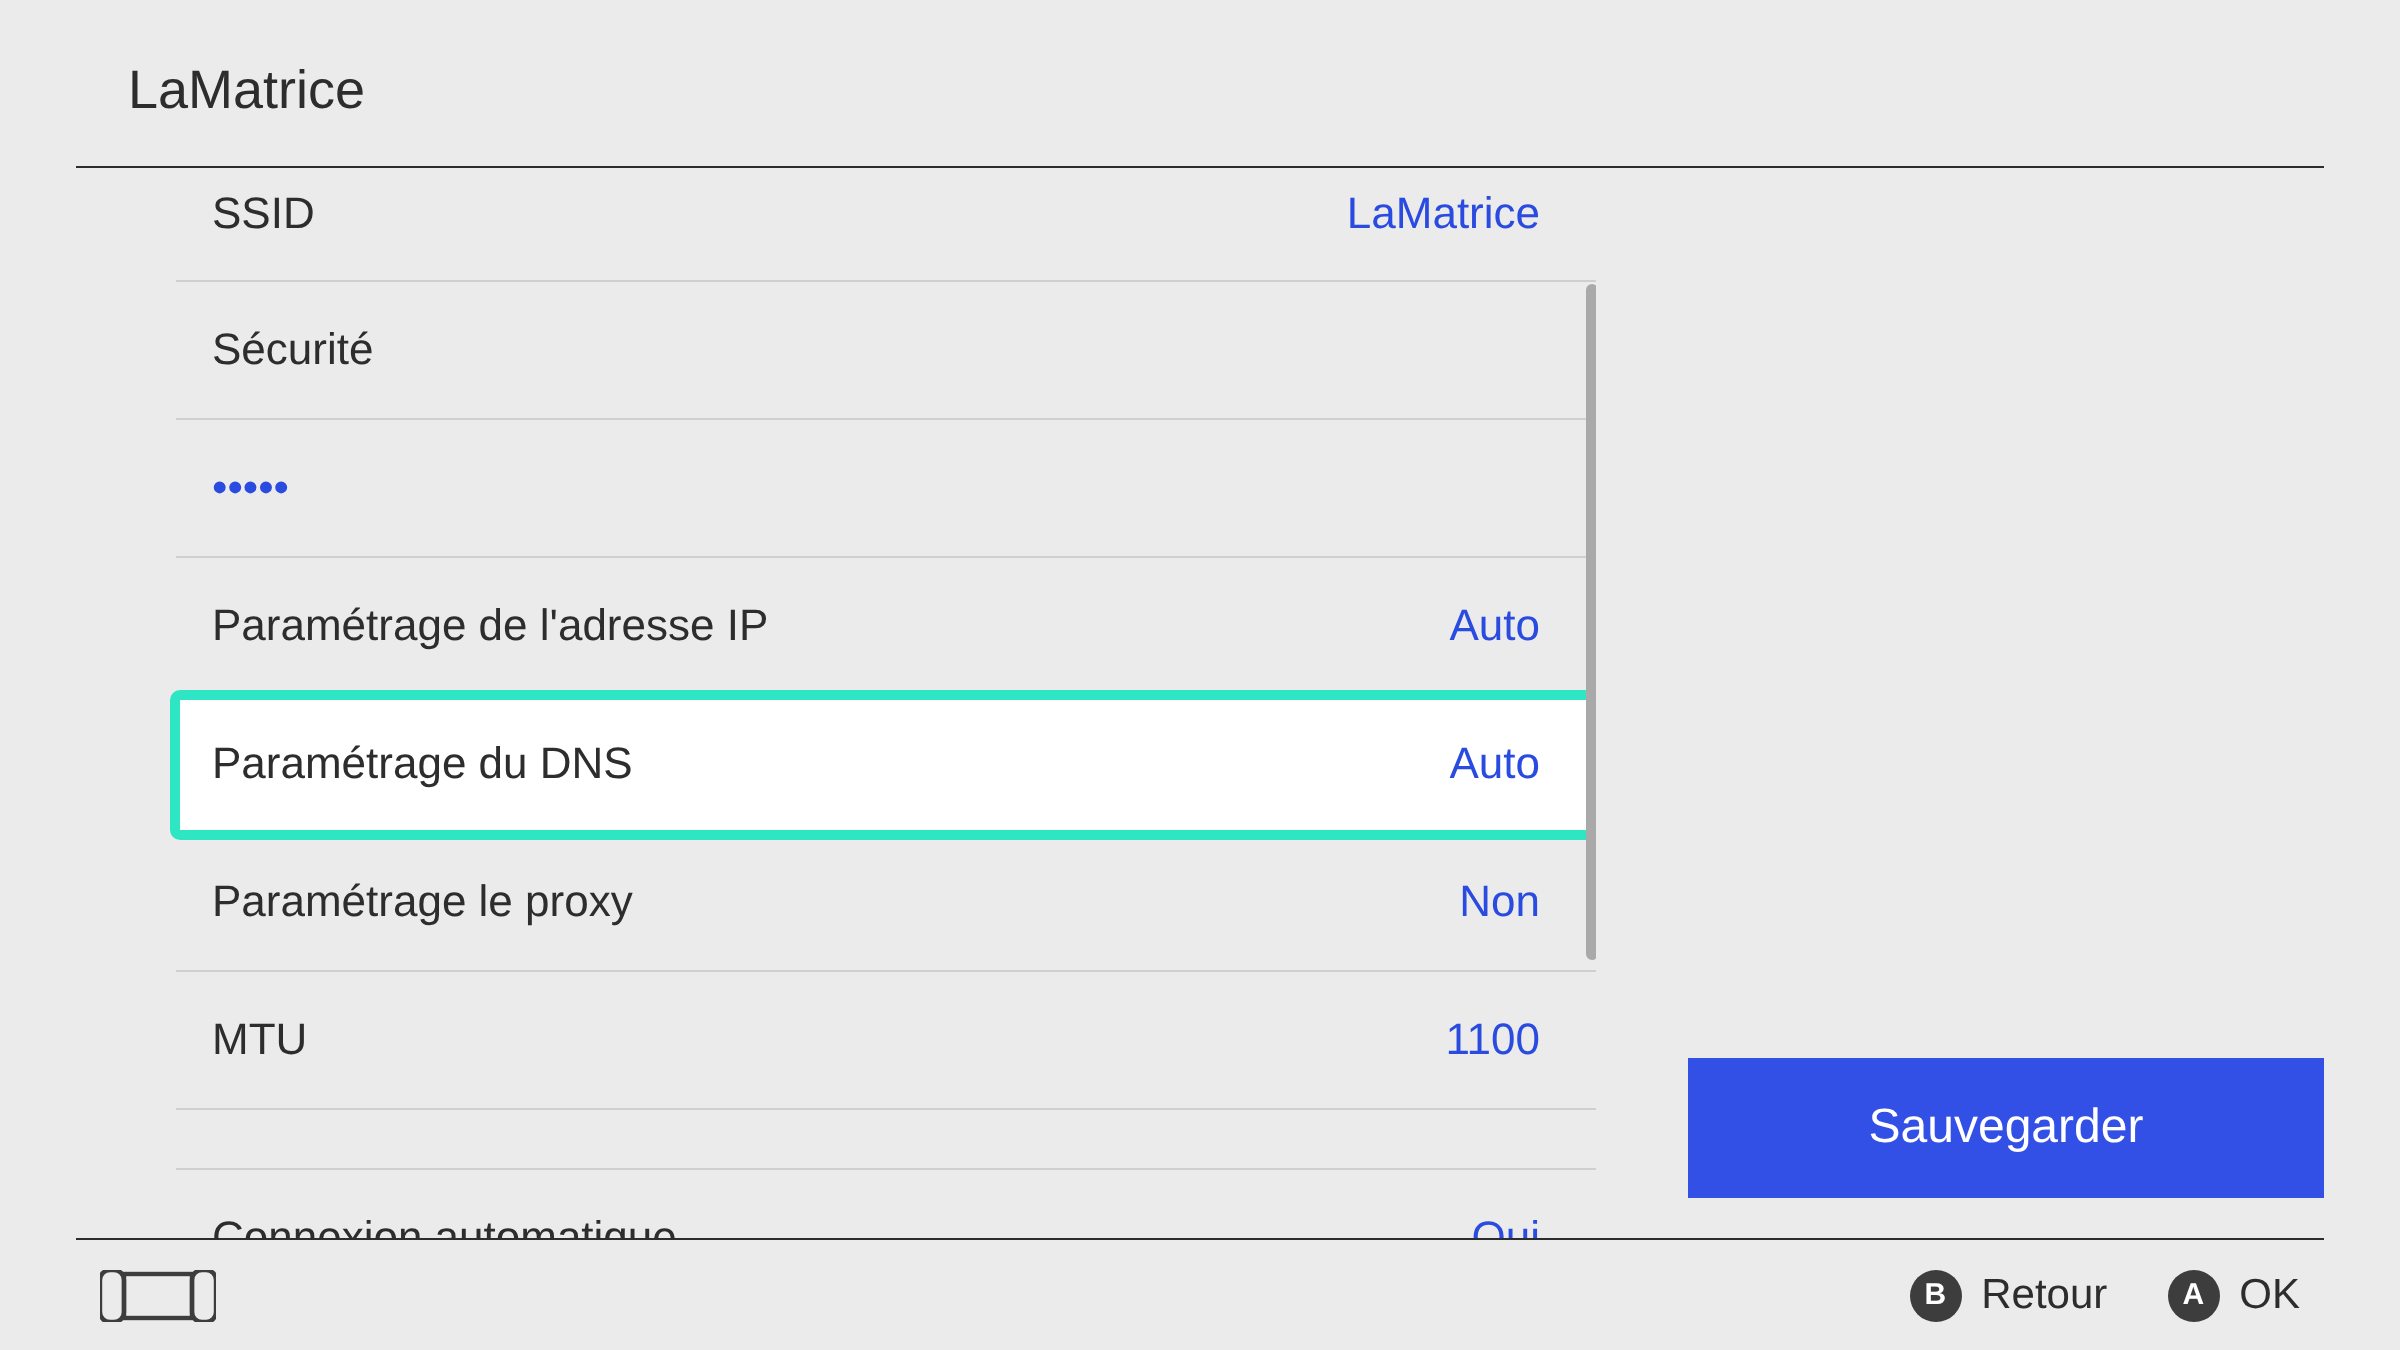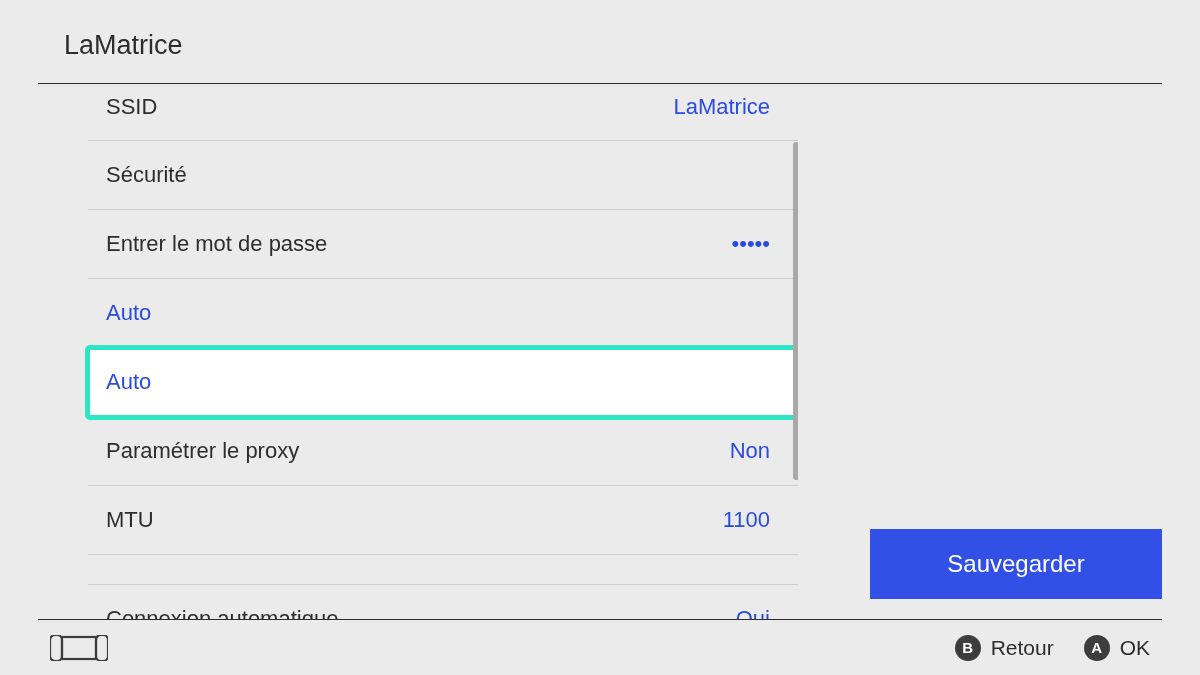--- a/index.html
+++ b/index.html
@@ -92,21 +92,21 @@
     border-radius: 3px;
   }
   .side-pane {
     flex: 1;
     position: relative;
   }
   .save-btn {
     position: absolute;
     right: 38px;
     bottom: 20px;
-    width: 292px;
+    width: 318px;
     height: 70px;
     background: #3350e6;
     color: #ffffff;
     font-size: 24px;
     display: flex;
     align-items: center;
     justify-content: center;
     border: none;
     cursor: pointer;
   }
@@ -163,31 +163,32 @@
       <div class="list">
 
         <div class="row">
           <span class="label">SSID</span>
           <span class="value">LaMatrice</span>
         </div>
         <div class="row">
           <span class="label">Sécurité</span>
         </div>
         <div class="row">
-          <span class="label">Entrer le mot de passe</span>
           <span class="value">•••••</span>
         </div>
         <div class="row">
+          <span class="label">Paramétrage de l'adresse IP</span>
           <span class="value">Auto</span>
         </div>
         <div class="row selected">
+          <span class="label">Paramétrage du DNS</span>
           <span class="value">Auto</span>
         </div>
         <div class="row">
-          <span class="label">Paramétrer le proxy</span>
+          <span class="label">Paramétrage le proxy</span>
           <span class="value">Non</span>
         </div>
         <div class="row">
           <span class="label">MTU</span>
           <span class="value">1100</span>
         </div>
 
         <div class="spacer-row"></div>
 
         <div class="row">

